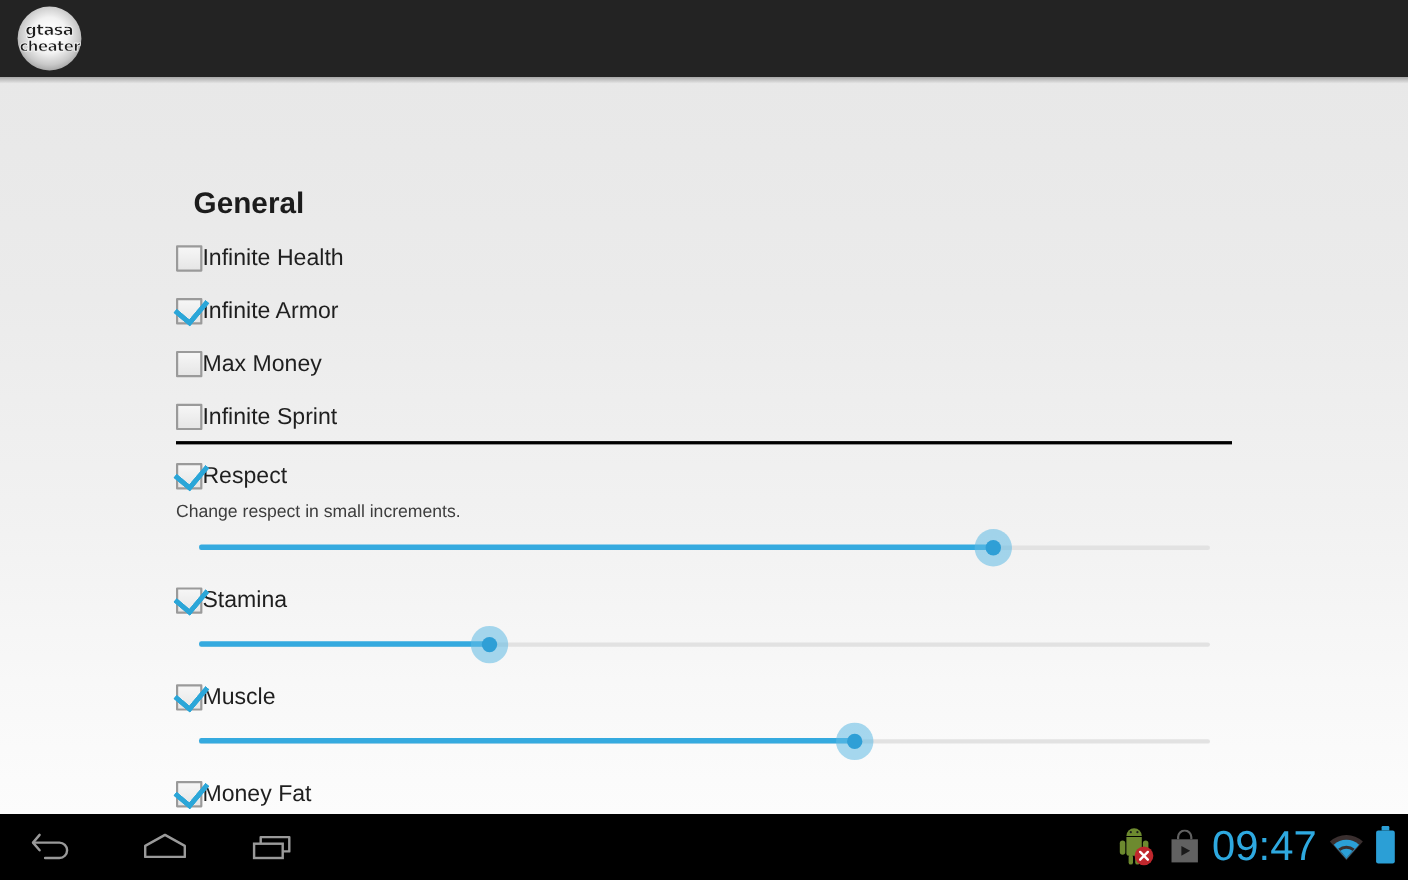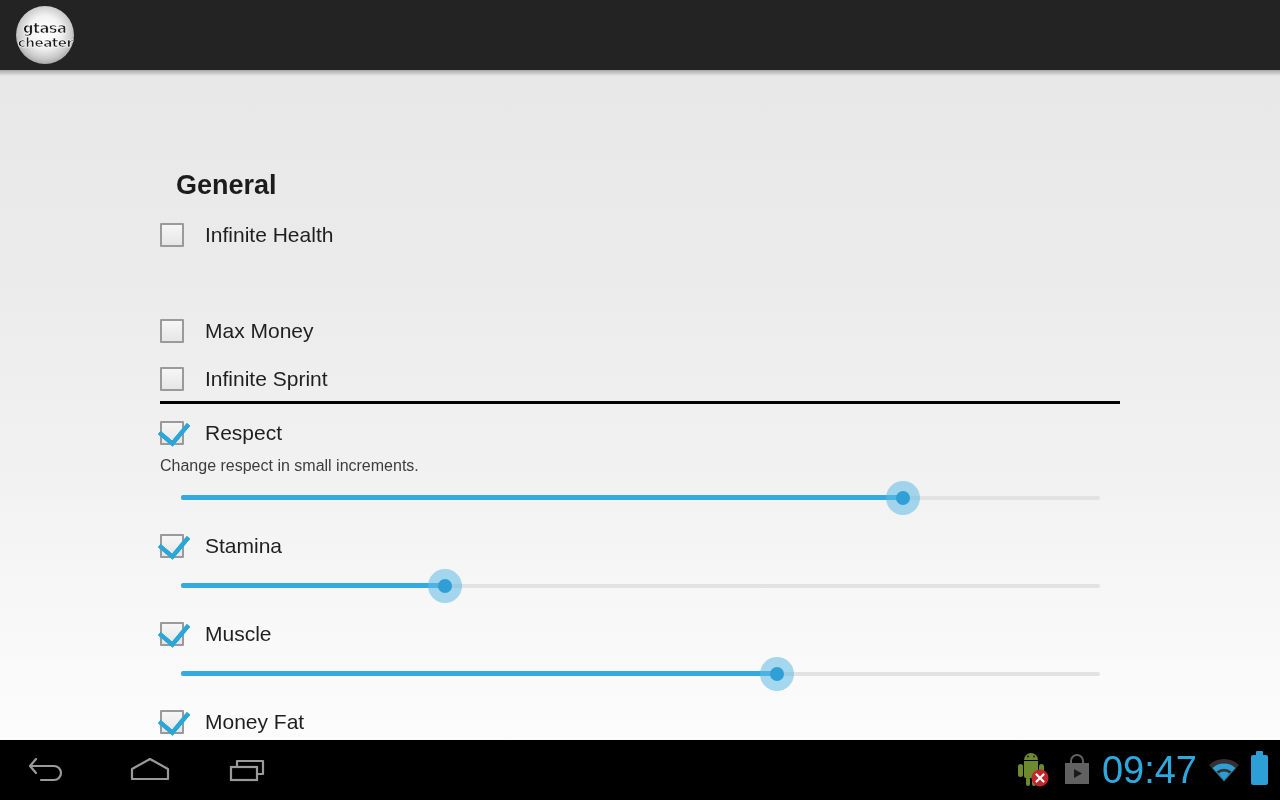--- a/index.html
+++ b/index.html
@@ -89,21 +89,20 @@
     content: "";
     position: absolute;
     left: 2px; top: -7px;
     width: 15px; height: 23px;
     border: solid #2ba6d8;
     border-width: 0 5px 5px 0;
     transform: rotate(40deg);
     border-radius: 1px;
   }
   .cb-label {
-    margin-left: 21px;
     font-size: 21px;
     color: #1f1f1f;
     white-space: nowrap;
   }
 
   #divider {
     position: absolute;
     left: 160px; top: 331px;
     width: 960px; height: 3px;
     background: #000;
@@ -205,20 +204,24 @@
       <div class="ln ln2">cheater</div>
     </div>
   </div>
 
   <div id="content">
     <div id="section-title">General</div>
 
     <div class="cb-row" id="row-cb-0" style="top:148px">
       <div class="cbox"></div>
       <div class="cb-label">Infinite Health</div>
+    </div>
+    <div class="cb-row" id="row-cb-1" style="top:196px">
+      <div class="cbox checked"></div>
+      <div class="cb-label">Infinite Armor</div>
     </div>
     <div class="cb-row" id="row-cb-3" style="top:292px">
       <div class="cbox"></div>
       <div class="cb-label">Infinite Sprint</div>
     </div>
     <div class="cb-row" id="row-cb-2" style="top:244px">
       <div class="cbox"></div>
       <div class="cb-label">Max Money</div>
     </div>
 

